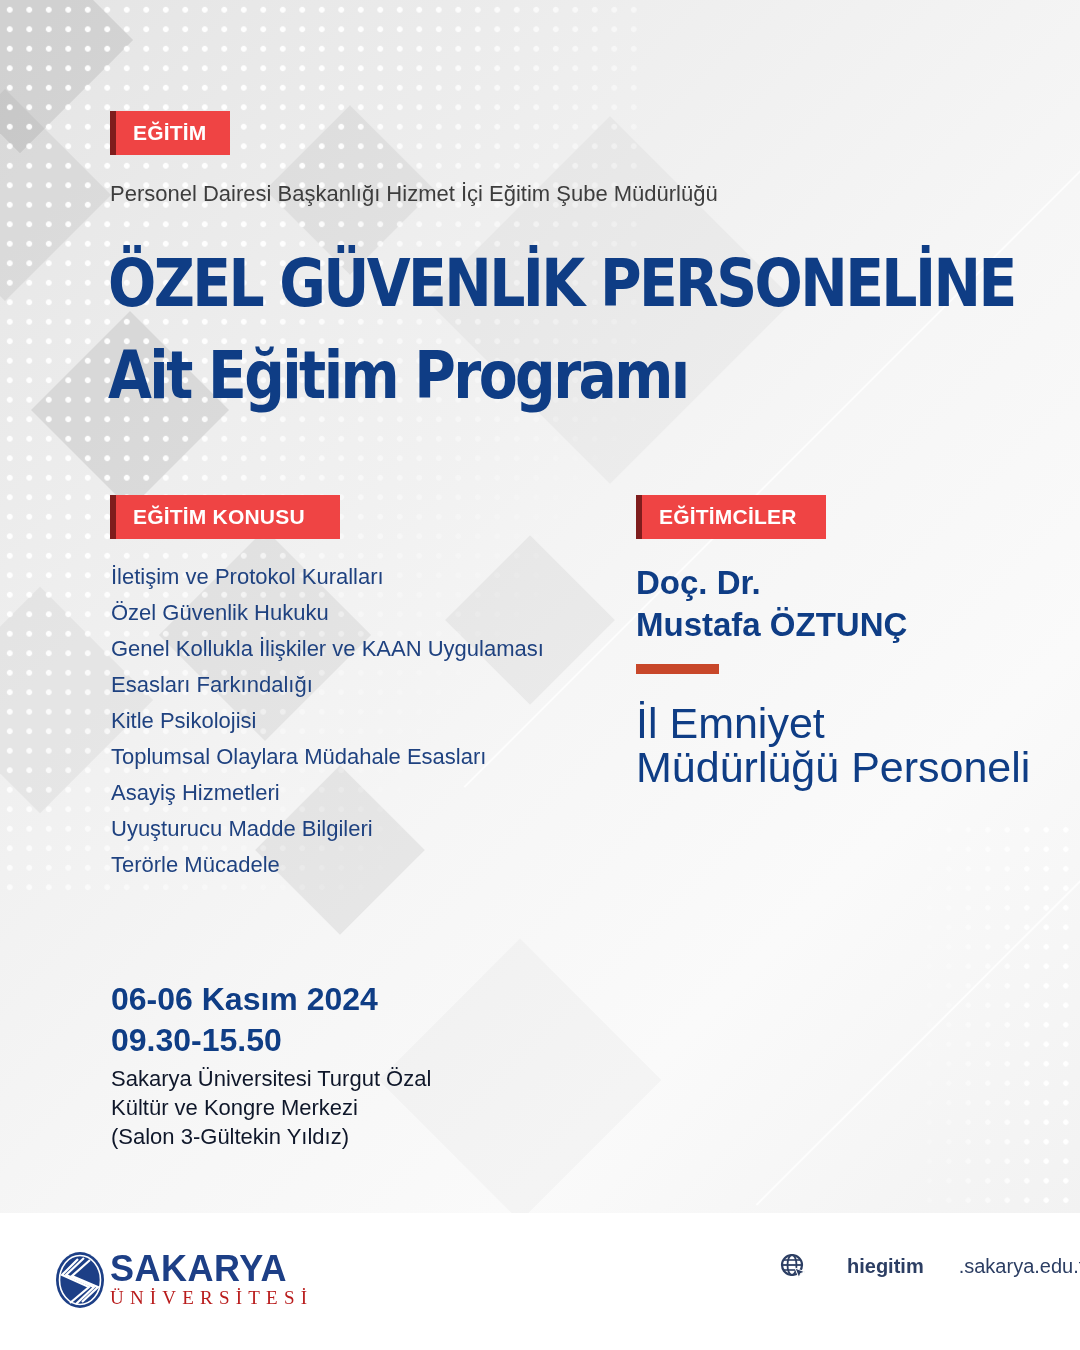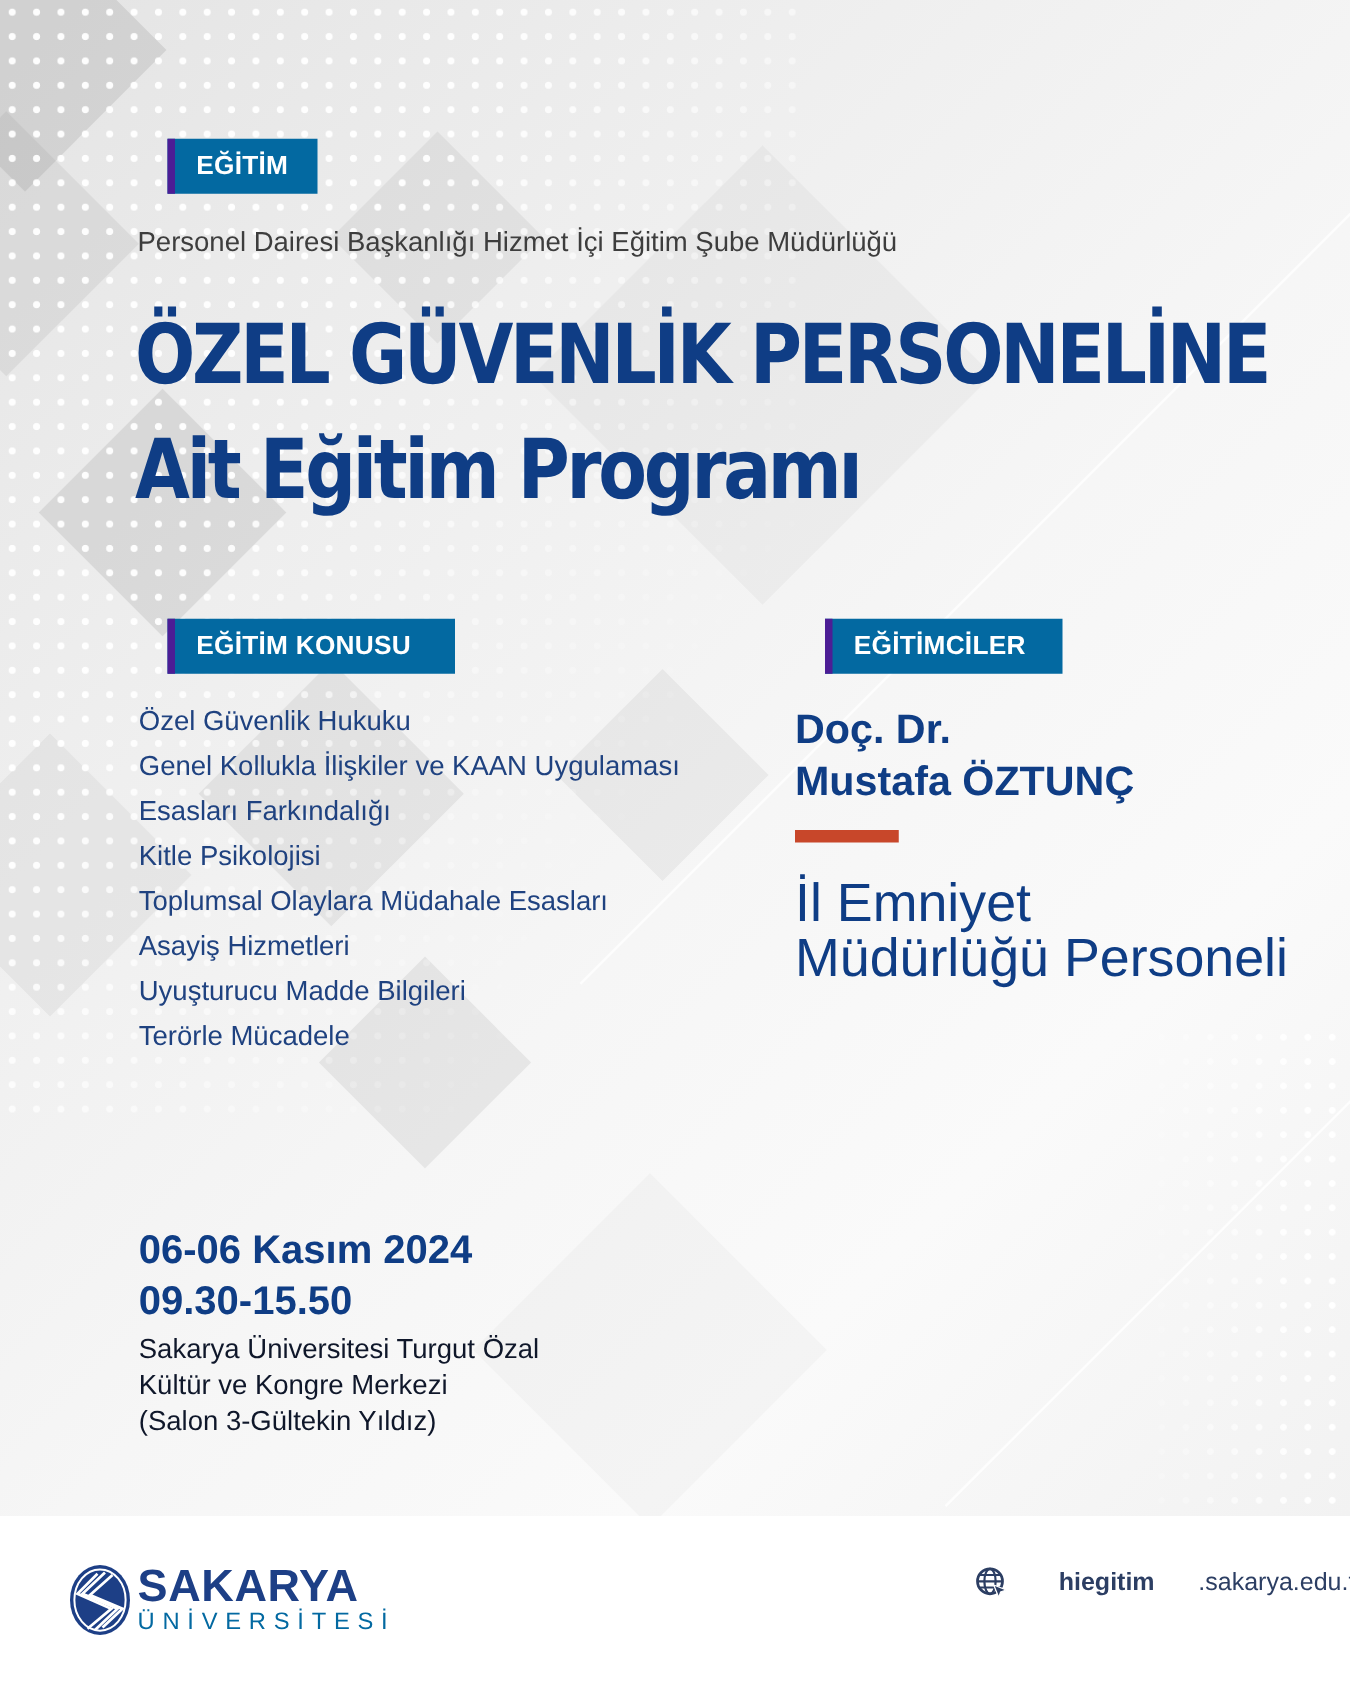--- a/index.html
+++ b/index.html
@@ -47,25 +47,25 @@
   .stripe {
     position: absolute; width: 2px; height: 900px; background: rgba(255,255,255,0.8);
     transform-origin: top left;
   }
   .stripe.s1 { left: 1100px; top: 150px; transform: rotate(45deg); }
   .stripe.s2 { left: 1180px; top: 780px; transform: rotate(45deg); height: 600px; }
 
   
   .tag {
     position: absolute; height: 44px;
-    background: #0369a1;
-    border-left: 6px solid #4c1d95;
+    background: #ef4444;
+    border-left: 6px solid #7f1d1d;
     color: #ffffff; font-weight: 700;
     font-size: 21px; letter-spacing: 0.2px;
-    display: flex; align-items: center; padding: 0 14px 0 17px; margin-left: 24px;
+    display: flex; align-items: center; padding: 0 14px 0 17px;
   }
   .tag-egitim { left: 110px; top: 111px; width: 120px; }
   .tag-konu   { left: 110px; top: 495px; width: 230px; }
   .tag-egitimci { left: 636px; top: 495px; width: 190px; }
 
   .subtitle {
     position: absolute; left: 110px; top: 181px;
     font-size: 22px; color: #3d3d3d;
   }
   .title {
@@ -119,22 +119,22 @@
   .logo {
     position: absolute; left: 54px; top: 1250px; display: flex; align-items: center;
   }
   .logo-mark { width: 52px; height: 60px; margin-right: 4px; }
   .logo-text { display: flex; flex-direction: column; }
   .logo-name {
     font-family: Liberation Sans, sans-serif;
     font-weight: 700; color: #1d3f86; font-size: 36px; line-height: 36px; letter-spacing: 0.5px;
   }
   .logo-sub {
-    font-family: Liberation Sans, sans-serif;
-    color: #0369a1; font-size: 19px; line-height: 22px; letter-spacing: 6.2px;
+    font-family: Liberation Serif, serif;
+    color: #b91c1c; font-size: 19px; line-height: 22px; letter-spacing: 6.2px;
   }
   .website {
     position: absolute; left: 780px; top: 1253px; display: flex; align-items: center;
     color: #2c3e63; font-size: 20px; gap: 35px;
   }
   .website svg { width: 26px; height: 26px; margin-right: 6px; }
   .website .bold { font-weight: 700; }
 </style>
 </head>
 <body>
@@ -158,20 +158,21 @@
 
 <div class="tag tag-egitim">EĞİTİM</div>
 <div class="subtitle">Personel Dairesi Başkanlığı Hizmet İçi Eğitim Şube Müdürlüğü</div>
 <h1 class="title">
   <span class="l1">ÖZEL GÜVENLİK PERSONELİNE</span>
   <span class="l2">Ait Eğitim Programı</span>
 </h1>
 
 <div class="tag tag-konu">EĞİTİM KONUSU</div>
 <ul class="topics">
+  <li>İletişim ve Protokol Kuralları</li>
   <li>Özel Güvenlik Hukuku</li>
   <li>Genel Kollukla İlişkiler ve KAAN Uygulaması</li>
   <li>Esasları Farkındalığı</li>
   <li>Kitle Psikolojisi</li>
   <li>Toplumsal Olaylara Müdahale Esasları</li>
   <li>Asayiş Hizmetleri</li>
   <li>Uyuşturucu Madde Bilgileri</li>
   <li>Terörle Mücadele</li>
 </ul>
 

